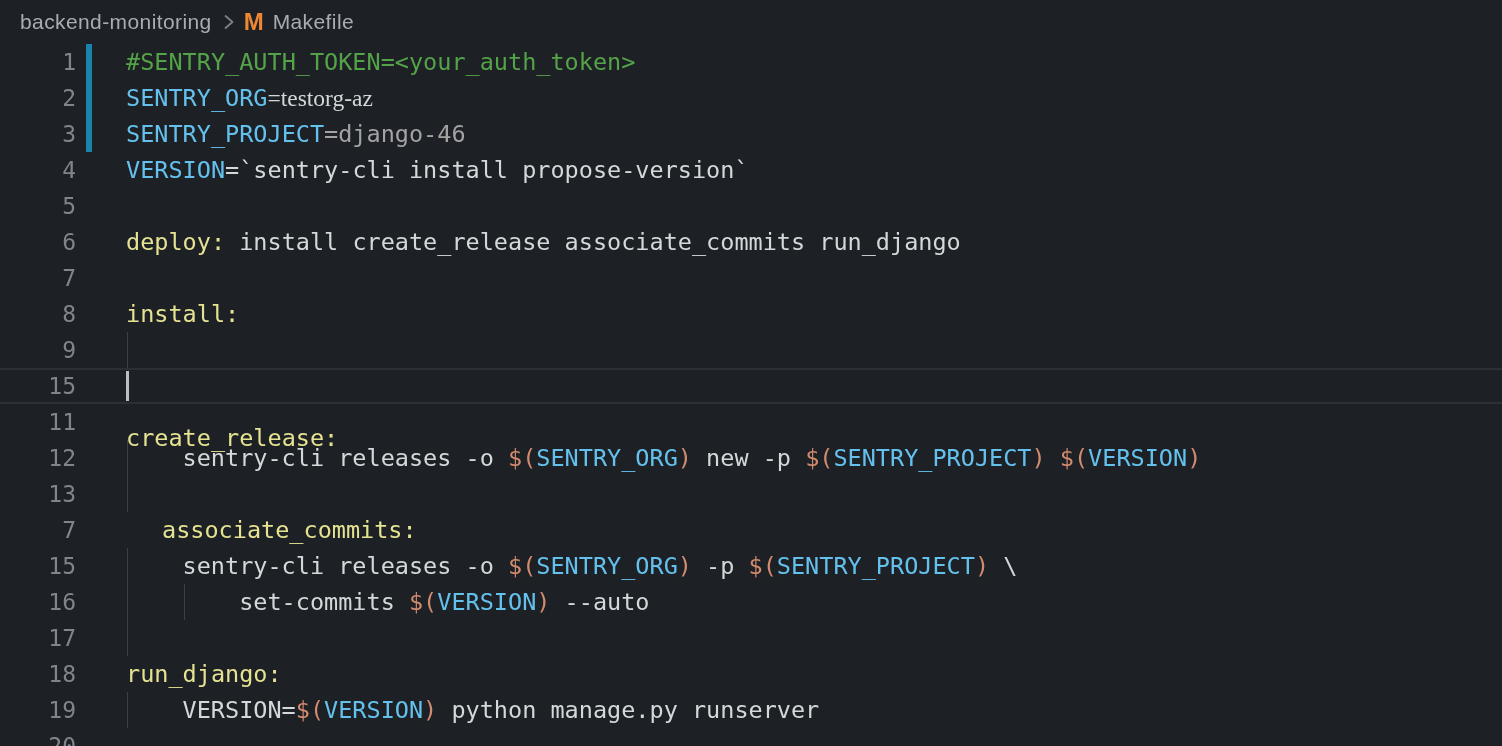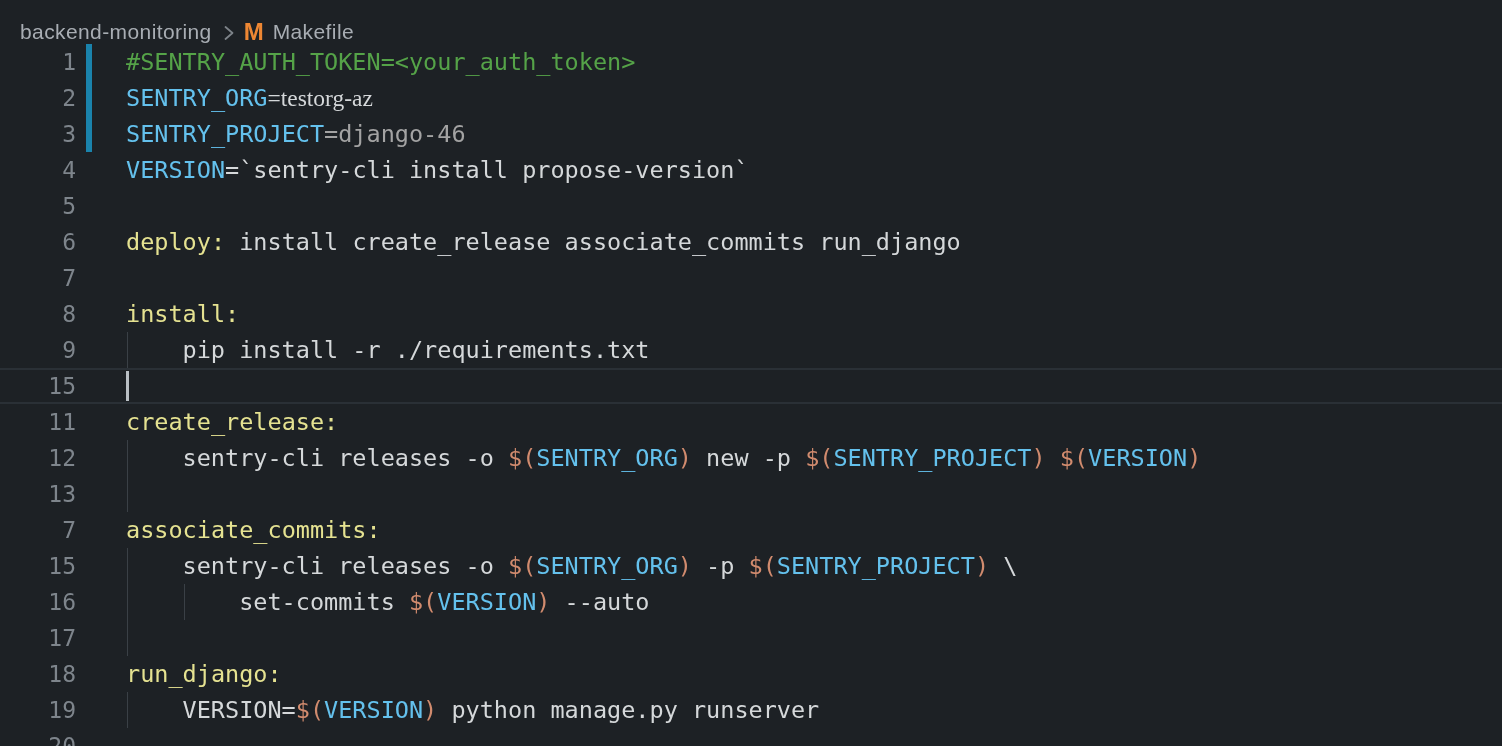--- a/index.html
+++ b/index.html
@@ -6,21 +6,21 @@
   html, body {
     width: 1502px; height: 746px;
     overflow: hidden;
     background: #1d2125;
     font-family: "Liberation Sans", sans-serif;
   }
   
   .breadcrumb {
     height: 44px;
     display: flex;
-    align-items: flex-end;
+    align-items: center;
     padding-left: 20px;
     color: #a8adb3;
     font-size: 21px;
   }
   .crumb { color: #a8adb3; letter-spacing: 0.4px; }
   .crumb-sep {
     display: inline-flex;
     margin: 0 9px 0 11px;
     color: #7d8389;
   }
@@ -126,41 +126,41 @@
     <div class="line">
       <span class="ln">7</span>
       <div class="code" style="padding-left: 0ch;"></div>
     </div>
     <div class="line">
       <span class="ln">8</span>
       <div class="code" style="padding-left: 0ch;"><span style="color: rgb(229, 226, 145);">install:</span></div>
     </div>
     <div class="line">
       <span class="ln">9</span>
-      <div class="code" style="padding-left: 4ch;"><div class="guide" style="left: calc(0ch + 1px);"></div><span style="color: rgb(213, 216, 218);">pip install -r ./requirements.txt</span></div>
+      <div class="code" style="padding-left: 4ch;"><div class="guide" style="left: calc(0ch + 1px);"></div></div>
     </div>
     <div class="line current">
       <span class="ln">15</span>
       <div class="code" style="padding-left: 0ch;"><div class="cursor"></div></div>
     </div>
     <div class="line">
       <span class="ln">11</span>
-      <div class="code" style="padding-left: 0ch;"><span style="color: rgb(229, 226, 145);">create_release:</span></div>
+      <div class="code" style="padding-left: 0ch; margin-top: 16px;"><span style="color: rgb(229, 226, 145);">create_release:</span></div>
     </div>
     <div class="line">
       <span class="ln">12</span>
       <div class="code" style="padding-left: 4ch;"><div class="guide" style="left: calc(0ch + 1px);"></div><span style="color: rgb(213, 216, 218);">sentry-cli releases -o </span><span style="color: rgb(209, 139, 110);">$(</span><span style="color: rgb(100, 193, 237);">SENTRY_ORG</span><span style="color: rgb(209, 139, 110);">)</span><span style="color: rgb(213, 216, 218);"> new -p </span><span style="color: rgb(209, 139, 110);">$(</span><span style="color: rgb(100, 193, 237);">SENTRY_PROJECT</span><span style="color: rgb(209, 139, 110);">)</span><span style="color: rgb(213, 216, 218);"> </span><span style="color: rgb(209, 139, 110);">$(</span><span style="color: rgb(100, 193, 237);">VERSION</span><span style="color: rgb(209, 139, 110);">)</span></div>
     </div>
     <div class="line">
       <span class="ln">13</span>
       <div class="code" style="padding-left: 0ch;"><div class="guide" style="left: calc(0ch + 1px);"></div></div>
     </div>
     <div class="line">
       <span class="ln">7</span>
-      <div class="code" style="padding-left: 0ch;"><span style="color: rgb(229, 226, 145);">associate_commits:</span></div>
+      <div class="code" style="padding-left: 0ch;"><span style="color: rgb(229, 226, 145); margin-left: 36px;">associate_commits:</span></div>
     </div>
     <div class="line">
       <span class="ln">15</span>
       <div class="code" style="padding-left: 4ch;"><div class="guide" style="left: calc(0ch + 1px);"></div><span style="color: rgb(213, 216, 218);">sentry-cli releases -o </span><span style="color: rgb(209, 139, 110);">$(</span><span style="color: rgb(100, 193, 237);">SENTRY_ORG</span><span style="color: rgb(209, 139, 110);">)</span><span style="color: rgb(213, 216, 218);"> -p </span><span style="color: rgb(209, 139, 110);">$(</span><span style="color: rgb(100, 193, 237);">SENTRY_PROJECT</span><span style="color: rgb(209, 139, 110);">)</span><span style="color: rgb(213, 216, 218);"> \</span></div>
     </div>
     <div class="line">
       <span class="ln">16</span>
       <div class="code" style="padding-left: 8ch;"><div class="guide" style="left: calc(0ch + 1px);"></div><div class="guide" style="left: calc(4ch + 1px);"></div><span style="color: rgb(213, 216, 218);">set-commits </span><span style="color: rgb(209, 139, 110);">$(</span><span style="color: rgb(100, 193, 237);">VERSION</span><span style="color: rgb(209, 139, 110);">)</span><span style="color: rgb(213, 216, 218);"> --auto</span></div>
     </div>
     <div class="line">

